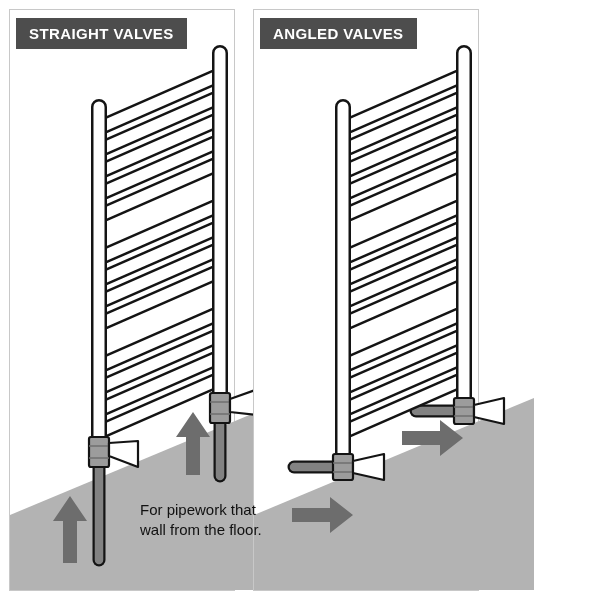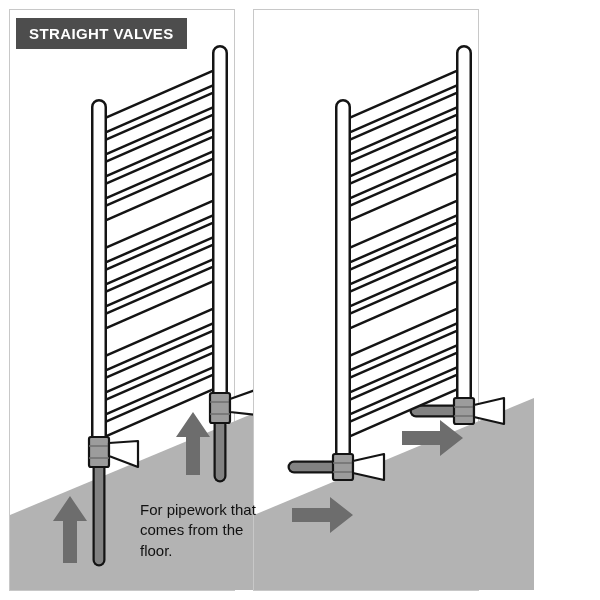--- a/index.html
+++ b/index.html
@@ -73,24 +73,25 @@
         <rect class="part" x="200" y="383" width="20" height="30" rx="2" fill="#9c9c9c"></rect>
         <line class="ridge" x1="200" y1="392" x2="220" y2="392"></line>
         <line class="ridge" x1="200" y1="404" x2="220" y2="404"></line>
         <polygon class="part" points="220,389 248,379 248,405 220,402" fill="#ffffff"></polygon>
       </g>
 
       <polygon points="60,486 77,511 67,511 67,553 53,553 53,511 43,511" fill="#6d6d6d"></polygon>
       <polygon points="183,402 200,427 190,427 190,465 176,465 176,427 166,427" fill="#6d6d6d"></polygon>
     </svg>
 
-    <div class="caption">For pipework that comes from the floor.</div>
+    <div class="caption">For pipework that wall from the floor.</div>
   </section>
 
   <section class="panel">
+    <div class="header">ANGLED VALVES</div>
 
     <svg viewBox="0 0 280 580">
 
       <polygon points="0,505 280,388 280,580 0,580" fill="#b3b3b3"></polygon>
 
       <g>
         <path class="pipe-o" d="M40 457 L79 457"></path>
         <path class="pipe-f" d="M40 457 L79 457"></path>
       </g>
       <g>

